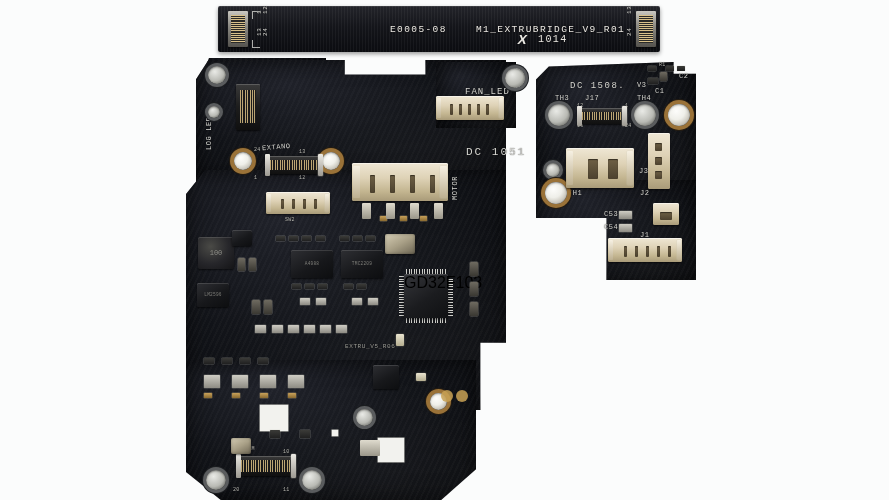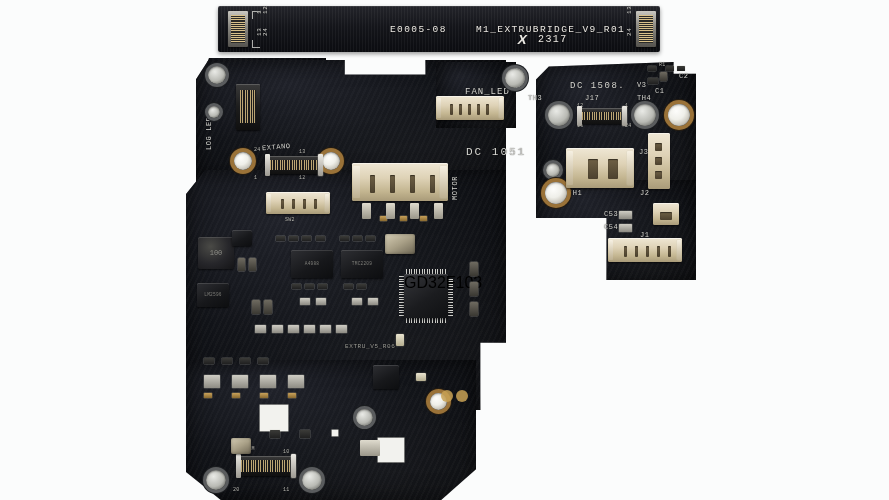--- a/index.html
+++ b/index.html
@@ -125,21 +125,21 @@
 </style>
 </head>
 <body style="background: rgb(250, 251, 251);">
 
 <div id="stage">
 
   <div id="ribbon" style="left:218px;top:6px;width:442px;height:46px;">
     <div class="rtext" style="left:172px;top:18px;font-size:9.5px;">E0005-08</div>
     <div class="rtext" style="left:258px;top:18px;font-size:9.5px;">M1_EXTRUBRIDGE_V9_R01</div>
     <div class="logo-x" style="left:300px;top:26px;">X</div>
-    <div class="rtext" style="left:320px;top:28px;font-size:10px;">2317</div>
+    <div class="rtext" style="left:320px;top:28px;font-size:10px;">1014</div>
 
     <div class="fpcend" style="left:10px;top:5px;width:20px;height:36px;">
       <div class="gp"></div>
     </div>
     <div class="brk tl" style="left:34px;top:5px;width:7px;height:7px;"></div>
     <div class="brk bl" style="left:34px;top:34px;width:7px;height:7px;"></div>
     <div class="silk vert" style="left:45px;top:8px;font-size:6px;">12</div>
     <div class="silk vert" style="left:39px;top:8px;font-size:6px;">1</div>
     <div class="silk vert" style="left:45px;top:30px;font-size:6px;">24</div>
     <div class="silk vert" style="left:39px;top:30px;font-size:6px;">13</div>
@@ -317,26 +317,26 @@
 
   <div class="pcb" style="left:536px;top:62px;width:160px;height:146px;clip-path:polygon(8% 3%, 86% 0, 86% 8%, 100% 8%, 100% 100%, 0 100%, 0 12%);"></div>
   <div class="pcb" style="left:536px;top:180px;width:160px;height:100px;clip-path:polygon(0 0, 100% 0, 100% 100%, 44% 100%, 44% 38%, 0 38%);"></div>
 
   <div class="silk big" style="left:570px;top:82px;letter-spacing:1.5px;">DC 1508.</div>
   <div class="silk" style="left:585px;top:95px;">J17</div>
   <div class="silk tiny" style="left:577px;top:104px;">12</div>
   <div class="silk tiny" style="left:625px;top:104px;">1</div>
   <div class="silk tiny" style="left:577px;top:124px;">13</div>
   <div class="silk tiny" style="left:625px;top:124px;">24</div>
-  <div class="silk" style="left:528px;top:95px;">TH3</div>
+  <div class="silk" style="left:555px;top:95px;">TH3</div>
   <div class="silk" style="left:637px;top:95px;">TH4</div>
   <div class="silk vert" style="left:668px;top:118px;">TH2</div>
   <div class="silk" style="left:568px;top:190px;">TH1</div>
   <div class="silk" style="left:640px;top:190px;">J2</div>
-  <div class="silk" style="left:639px;top:149px;">J3</div>
+  <div class="silk" style="left:639px;top:168px;">J3</div>
   <div class="silk" style="left:640px;top:232px;">J1</div>
   <div class="silk" style="left:604px;top:211px;">C53</div>
   <div class="silk" style="left:604px;top:224px;">C54</div>
   <div class="silk" style="left:655px;top:88px;">C1</div>
   <div class="silk" style="left:679px;top:73px;">C2</div>
   <div class="silk" style="left:637px;top:82px;">V3</div>
   <div class="silk tiny" style="left:659px;top:63px;">R1</div>
 
   <div class="hole dark" style="left:548px;top:104px;width:22px;height:22px;"></div>
   <div class="hole dark" style="left:634px;top:104px;width:22px;height:22px;"></div>

